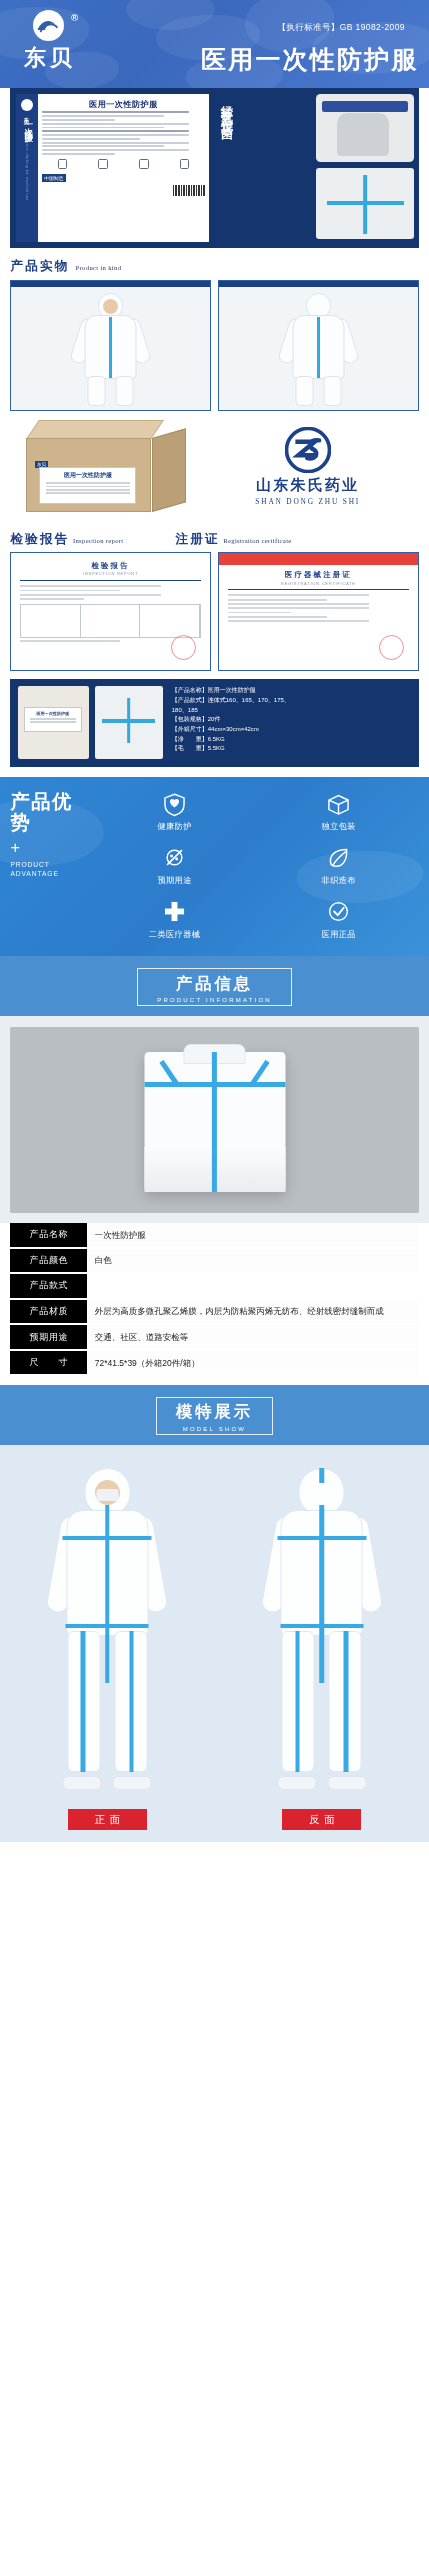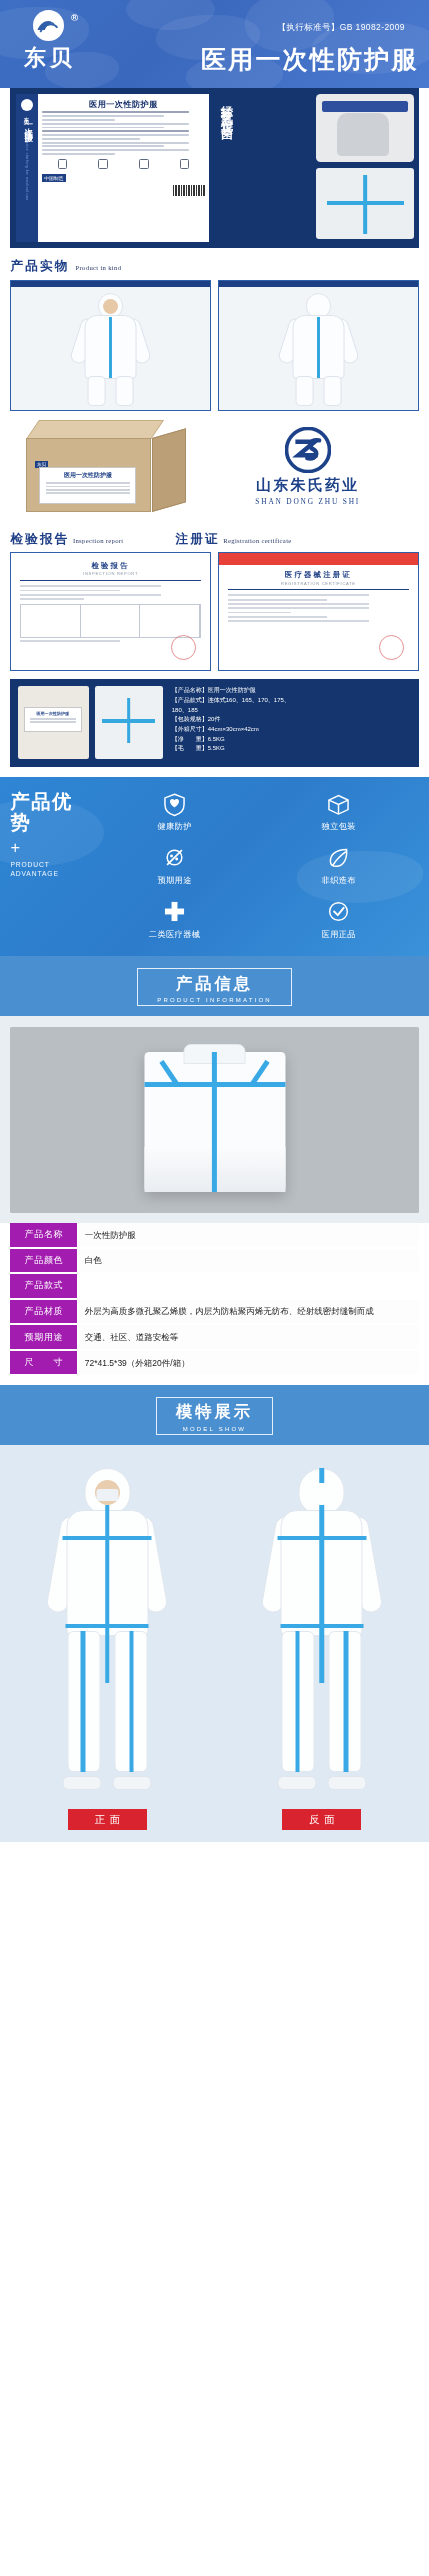--- a/index.html
+++ b/index.html
@@ -150,21 +150,21 @@
                background:#f4f7fa;border-radius:7.4px 7.4px 0 0;border:0.7px solid #e2e8ee;}
   .fold-vstripe{position:absolute;left:50%;transform:translateX(-50%);top:0;width:5.2px;height:140px;background:#38a9e4;}
   .fold-hstripe{position:absolute;left:0;top:30px;width:141px;height:5.2px;background:#38a9e4;}
   .fold-diag{position:absolute;left:22px;top:7.4px;width:5.2px;height:27px;background:#38a9e4;transform:rotate(-34deg);}
   .fold-diag2{position:absolute;right:22px;top:7.4px;width:5.2px;height:27px;background:#38a9e4;transform:rotate(34deg);}
   .fold-shade{position:absolute;left:0;bottom:0;width:141px;height:45px;background:linear-gradient(#fbfcfd,#e9edf1);}
 
   
   .infotable{margin:0 10.4px 10.4px;}
   .itrow{display:flex;margin-bottom:2.2px;align-items:stretch;}
-  .itkey{width:67px;background:#a21caf;color:#fff;font-size:9px;display:flex;align-items:center;
+  .itkey{width:77px;background:#000000;color:#fff;font-size:9px;display:flex;align-items:center;
          justify-content:center;padding:5.2px 0;letter-spacing:0.7px;}
   .itval{flex:1;background:#fdfdfd;color:#222;font-size:8.5px;display:flex;align-items:center;
          padding:5.2px 7.4px;line-height:1.45;}
 
   
   .ms-banner{background:#4a8fd0;padding:12px 0 10.4px;text-align:center;}
   .models{background:#dfe9f3;padding:7.4px 0 0;display:flex;}
   .model{flex:1;position:relative;height:349px;}
   .m-person{position:absolute;left:50%;transform:translateX(-50%);top:15px;width:113px;height:319px;}
   .m-hood{position:absolute;left:50%;transform:translateX(-50%);top:0;width:46px;height:46px;

